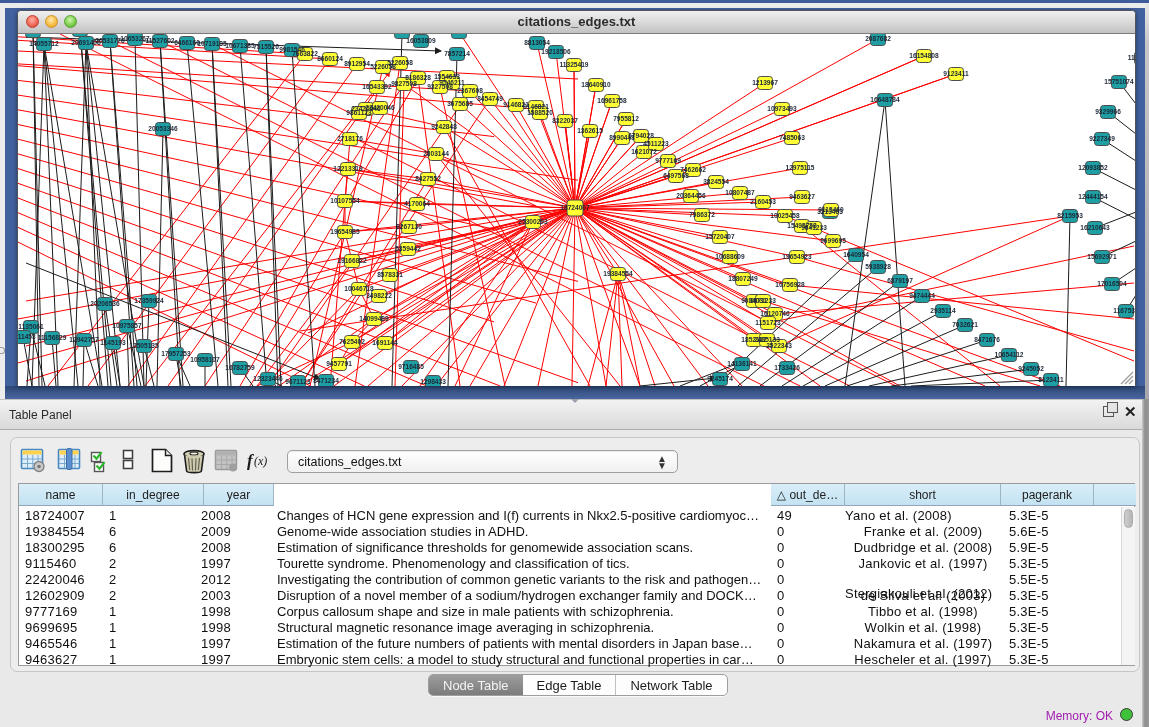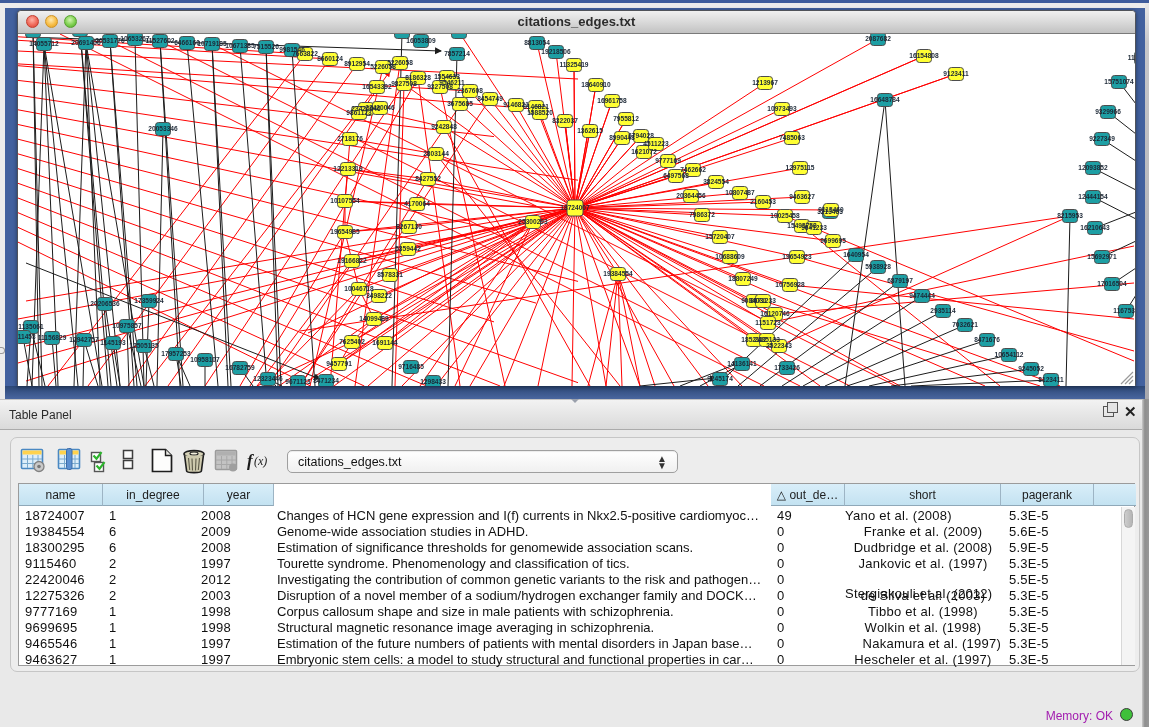--- a/index.html
+++ b/index.html
@@ -727,21 +727,21 @@
 <div class="cell" style="left:758px;top:49px;width:64px">0</div>
 <div class="cell" style="left:826px;top:49px;width:156px;text-align:center">Jankovic et al. (1997)</div>
 <div class="cell" style="left:990px;top:49px;width:80px">5.3E-5</div>
 <div class="cell" style="left:6px;top:65px;width:76px">22420046</div>
 <div class="cell" style="left:90px;top:65px;width:80px">2</div>
 <div class="cell" style="left:182px;top:65px;width:70px">2012</div>
 <div class="cell" style="left:258px;top:65px;width:492px;letter-spacing:0">Investigating the contribution of common genetic variants to the risk and pathogen…</div>
 <div class="cell" style="left:758px;top:65px;width:64px">0</div>
 <div class="cell" style="left:826px;top:79px;width:156px;">Stergiakouli et al. (2012)</div>
 <div class="cell" style="left:990px;top:65px;width:80px">5.5E-5</div>
-<div class="cell" style="left:6px;top:81px;width:76px">12275326</div>
+<div class="cell" style="left:6px;top:81px;width:76px">12602909</div>
 <div class="cell" style="left:90px;top:81px;width:80px">2</div>
 <div class="cell" style="left:182px;top:81px;width:70px">2003</div>
 <div class="cell" style="left:258px;top:81px;width:492px;letter-spacing:0">Disruption of a novel member of a sodium/hydrogen exchanger family and DOCK…</div>
 <div class="cell" style="left:758px;top:81px;width:64px">0</div>
 <div class="cell" style="left:826px;top:81px;width:156px;text-align:center">de Silva et al. (2003)</div>
 <div class="cell" style="left:990px;top:81px;width:80px">5.3E-5</div>
 <div class="cell" style="left:6px;top:97px;width:76px">9777169</div>
 <div class="cell" style="left:90px;top:97px;width:80px">1</div>
 <div class="cell" style="left:182px;top:97px;width:70px">1998</div>
 <div class="cell" style="left:258px;top:97px;width:492px;letter-spacing:0">Corpus callosum shape and size in male patients with schizophrenia.</div>
@@ -753,30 +753,36 @@
 <div class="cell" style="left:182px;top:113px;width:70px">1998</div>
 <div class="cell" style="left:258px;top:113px;width:492px;letter-spacing:0">Structural magnetic resonance image averaging in schizophrenia.</div>
 <div class="cell" style="left:758px;top:113px;width:64px">0</div>
 <div class="cell" style="left:826px;top:113px;width:156px;text-align:center">Wolkin et al. (1998)</div>
 <div class="cell" style="left:990px;top:113px;width:80px">5.3E-5</div>
 <div class="cell" style="left:6px;top:129px;width:76px">9465546</div>
 <div class="cell" style="left:90px;top:129px;width:80px">1</div>
 <div class="cell" style="left:182px;top:129px;width:70px">1997</div>
 <div class="cell" style="left:258px;top:129px;width:492px;letter-spacing:0">Estimation of the future numbers of patients with mental disorders in Japan base…</div>
 <div class="cell" style="left:758px;top:129px;width:64px">0</div>
-<div class="cell" style="left:826px;top:129px;width:156px;text-align:right">Nakamura et al. (1997)</div>
+<div class="cell" style="left:826px;top:129px;width:156px;text-align:center">Nakamura et al. (1997)</div>
 <div class="cell" style="left:990px;top:129px;width:80px">5.3E-5</div>
 <div class="cell" style="left:6px;top:145px;width:76px">9463627</div>
 <div class="cell" style="left:90px;top:145px;width:80px">1</div>
 <div class="cell" style="left:182px;top:145px;width:70px">1997</div>
 <div class="cell" style="left:258px;top:145px;width:492px;letter-spacing:0">Embryonic stem cells: a model to study structural and functional properties in car…</div>
 <div class="cell" style="left:758px;top:145px;width:64px">0</div>
 <div class="cell" style="left:826px;top:145px;width:156px;text-align:center">Hescheler et al. (1997)</div>
 <div class="cell" style="left:990px;top:145px;width:80px">5.3E-5</div>
 </div>
     <div id="vscroll">
         <div id="vthumb"></div>
       </div>
   </div>
+  <div id="tabs">
+    <div class="sel">Node Table</div>
+      <div>Edge Table</div>
+      <div class="sep"></div>
+      <div>Network Table</div>
+  </div>
   <div id="status">Memory: OK</div>
   <div id="memdot"></div>
   <div id="rstrip-bot"></div>
 </div>
 
 </body></html>

